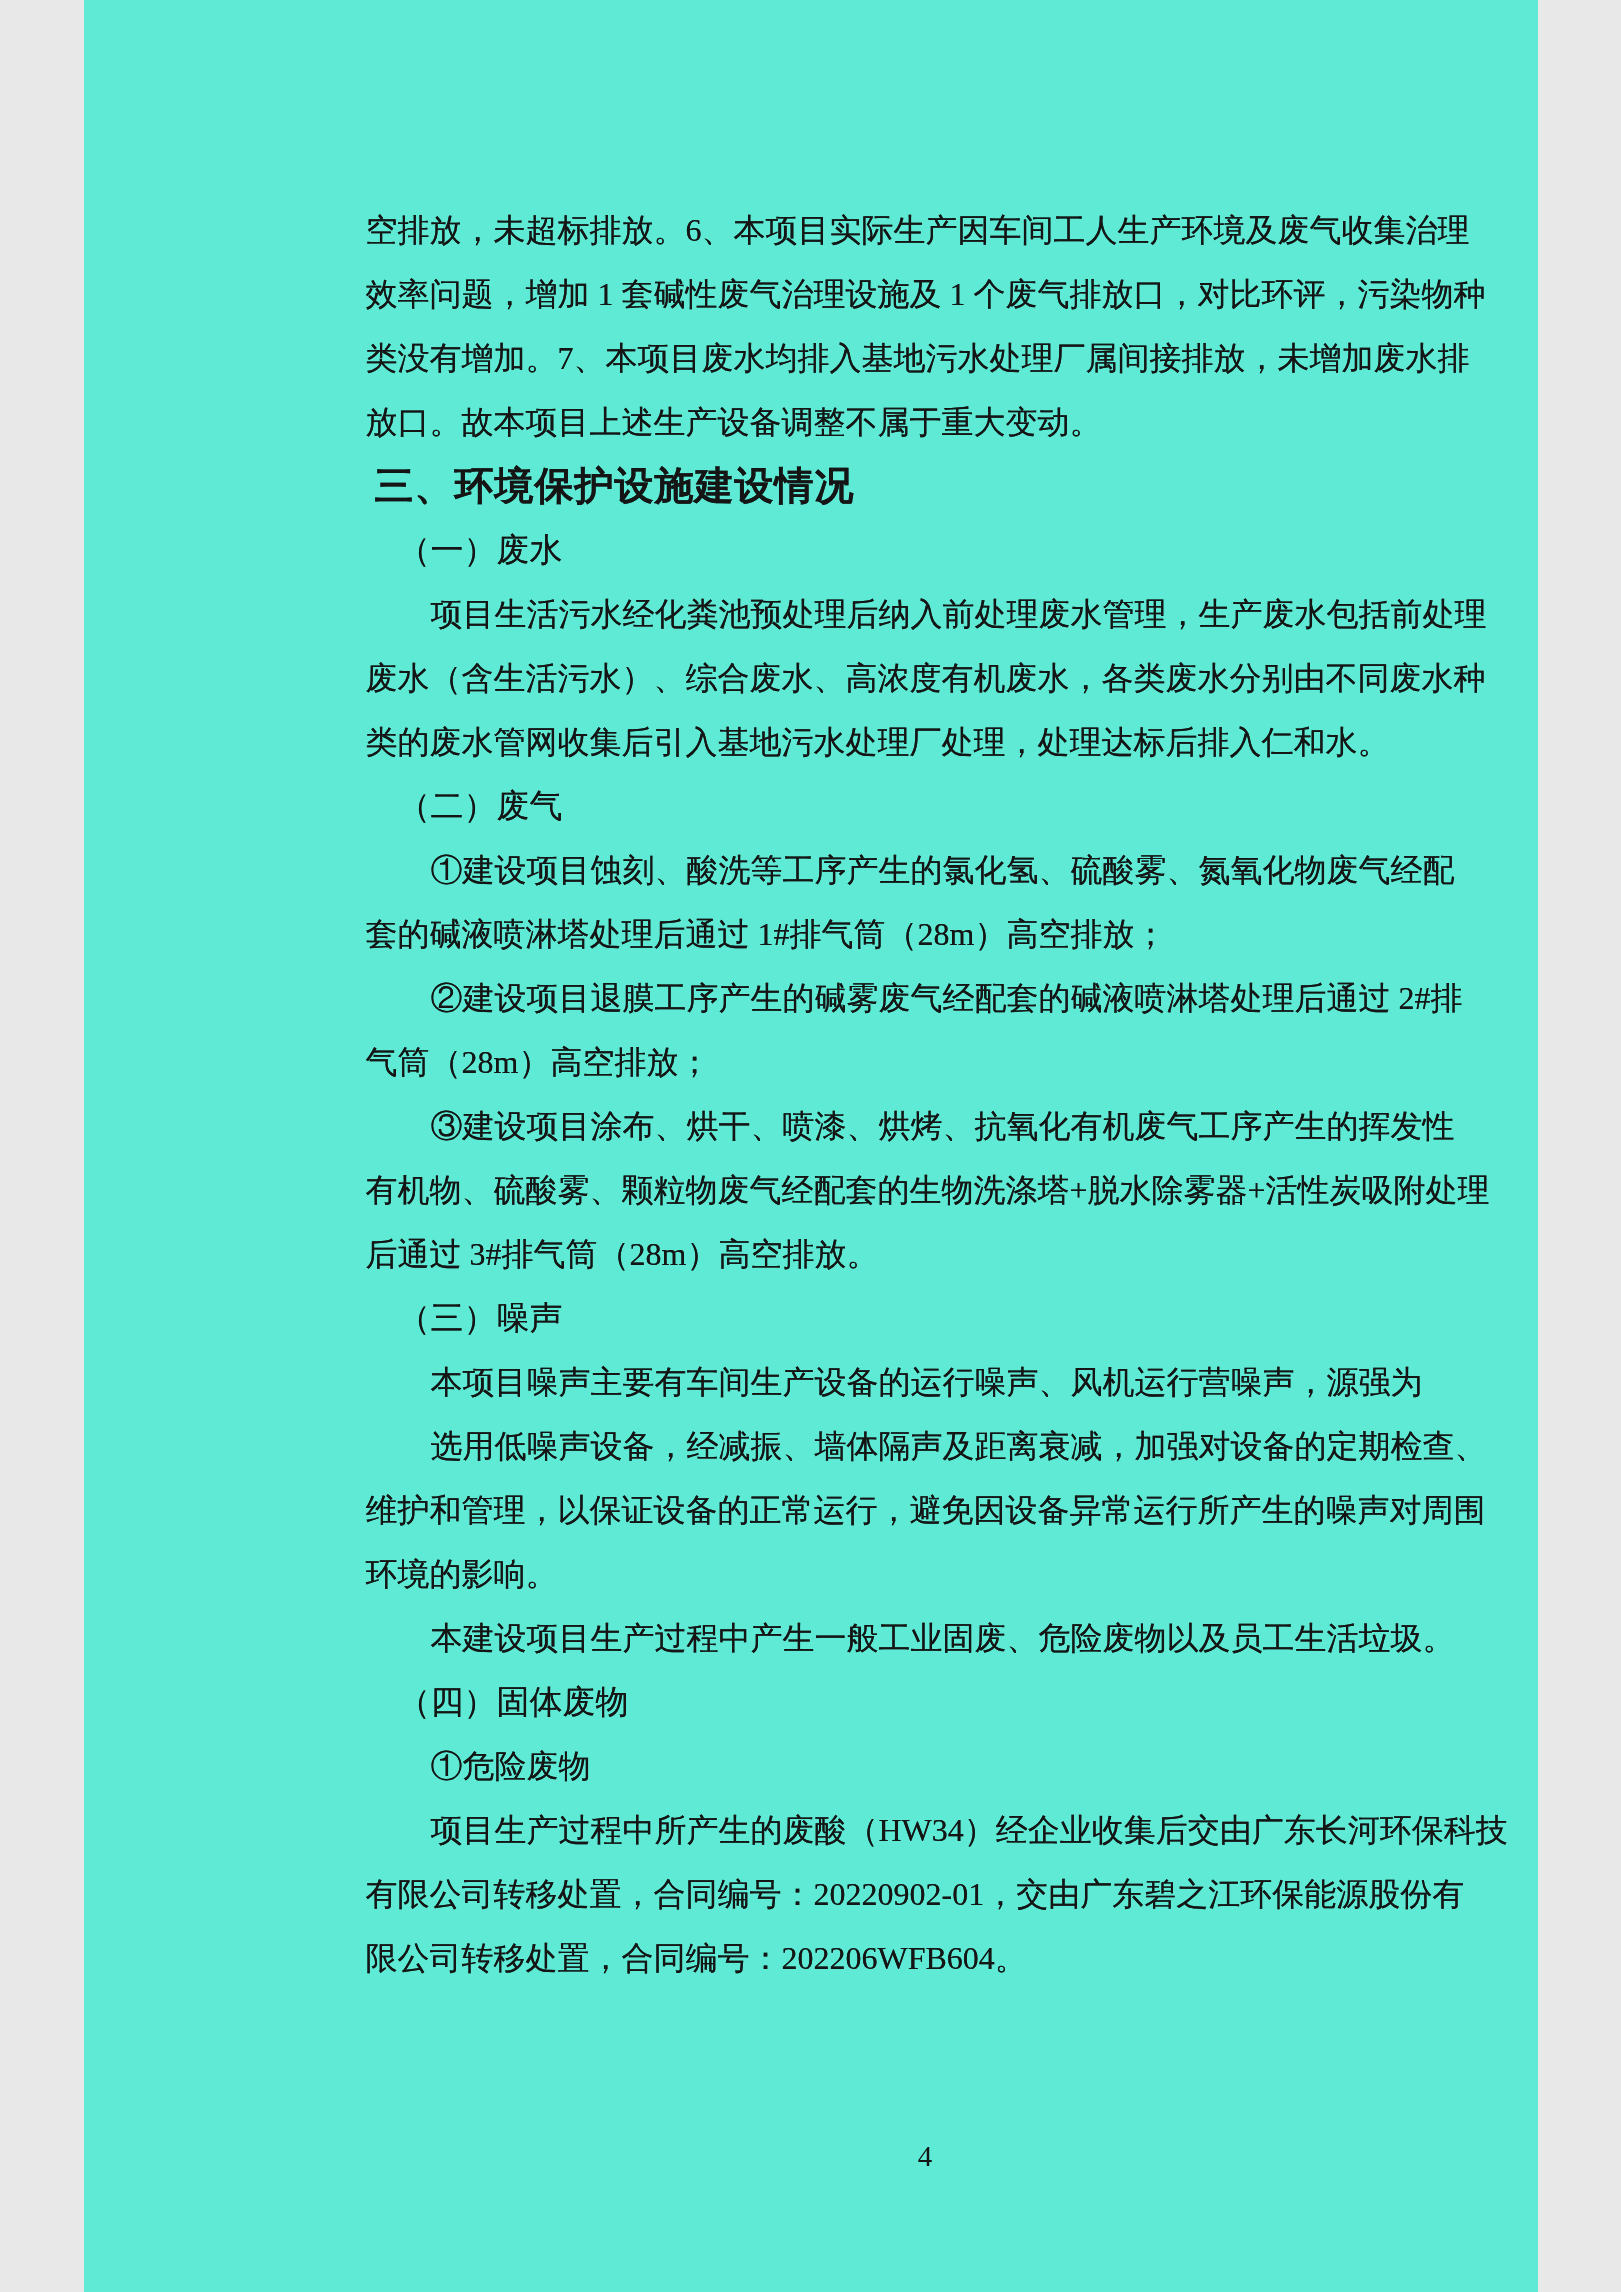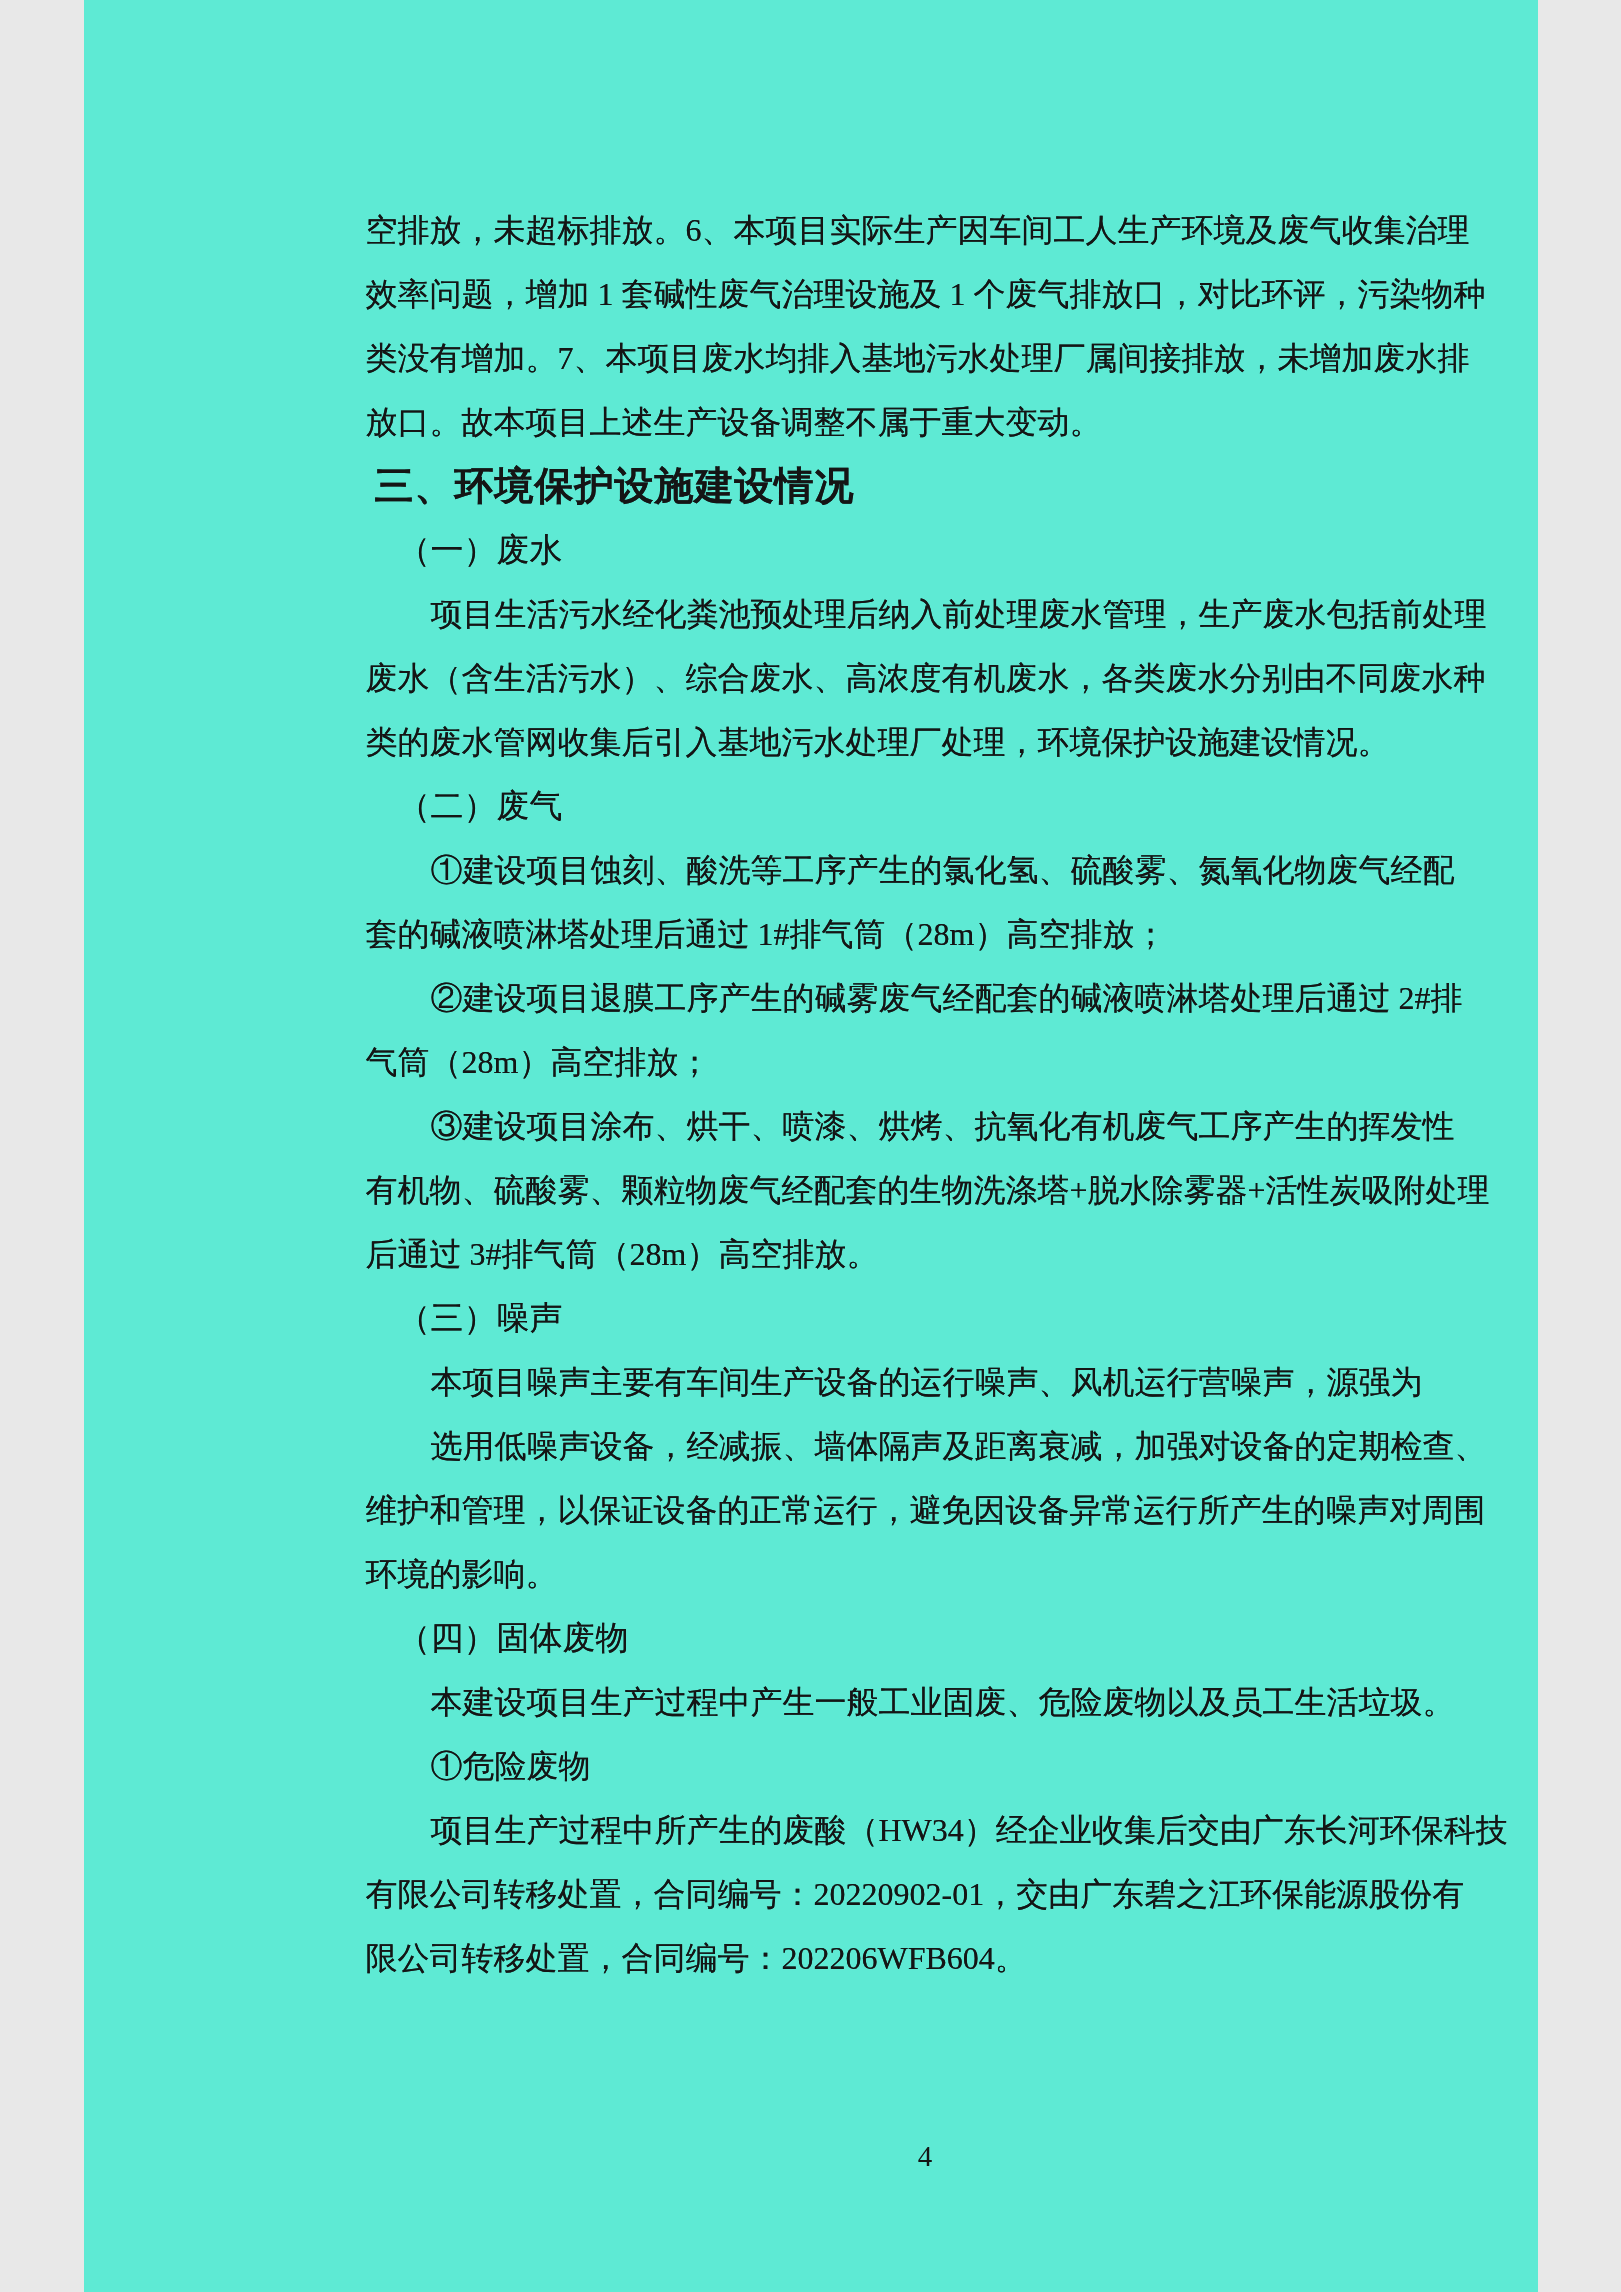--- a/index.html
+++ b/index.html
@@ -69,36 +69,36 @@
 <div class="page">
   <div class="doc-body">
       <div class="line body">空排放，未超标排放。6、本项目实际生产因车间工人生产环境及废气收集治理</div>
       <div class="line body">效率问题，增加 1 套碱性废气治理设施及 1 个废气排放口，对比环评，污染物种</div>
       <div class="line body">类没有增加。7、本项目废水均排入基地污水处理厂属间接排放，未增加废水排</div>
       <div class="line body">放口。故本项目上述生产设备调整不属于重大变动。</div>
       <div class="line heading">三、环境保护设施建设情况</div>
       <div class="line subheading">（一）废水</div>
       <div class="line indent">项目生活污水经化粪池预处理后纳入前处理废水管理，生产废水包括前处理</div>
       <div class="line body">废水（含生活污水）、综合废水、高浓度有机废水，各类废水分别由不同废水种</div>
-      <div class="line body">类的废水管网收集后引入基地污水处理厂处理，环境保护设施建设情况。</div>
+      <div class="line body">类的废水管网收集后引入基地污水处理厂处理，处理达标后排入仁和水。</div>
       <div class="line subheading">（二）废气</div>
       <div class="line indent">①建设项目蚀刻、酸洗等工序产生的氯化氢、硫酸雾、氮氧化物废气经配</div>
       <div class="line body">套的碱液喷淋塔处理后通过 1#排气筒（28m）高空排放；</div>
       <div class="line indent">②建设项目退膜工序产生的碱雾废气经配套的碱液喷淋塔处理后通过 2#排</div>
       <div class="line body">气筒（28m）高空排放；</div>
       <div class="line indent">③建设项目涂布、烘干、喷漆、烘烤、抗氧化有机废气工序产生的挥发性</div>
       <div class="line body">有机物、硫酸雾、颗粒物废气经配套的生物洗涤塔+脱水除雾器+活性炭吸附处理</div>
       <div class="line body">后通过 3#排气筒（28m）高空排放。</div>
       <div class="line subheading">（三）噪声</div>
       <div class="line indent">本项目噪声主要有车间生产设备的运行噪声、风机运行营噪声，源强为</div>
       <div class="line indent">选用低噪声设备，经减振、墙体隔声及距离衰减，加强对设备的定期检查、</div>
       <div class="line body">维护和管理，以保证设备的正常运行，避免因设备异常运行所产生的噪声对周围</div>
       <div class="line body">环境的影响。</div>
+      <div class="line indent">本建设项目生产过程中产生一般工业固废、危险废物以及员工生活垃圾。</div>
       <div class="line subheading">（四）固体废物</div>
-      <div class="line indent">本建设项目生产过程中产生一般工业固废、危险废物以及员工生活垃圾。</div>
       <div class="line indent">①危险废物</div>
       <div class="line indent">项目生产过程中所产生的废酸（HW34）经企业收集后交由广东长河环保科技</div>
       <div class="line body">有限公司转移处置，合同编号：20220902-01，交由广东碧之江环保能源股份有</div>
       <div class="line body">限公司转移处置，合同编号：202206WFB604。</div>
     </div>
   <div class="page-number">4</div>
   <div class="speck s1"></div>
   <div class="speck s2"></div>
   <div class="speck s3"></div>
 </div>

